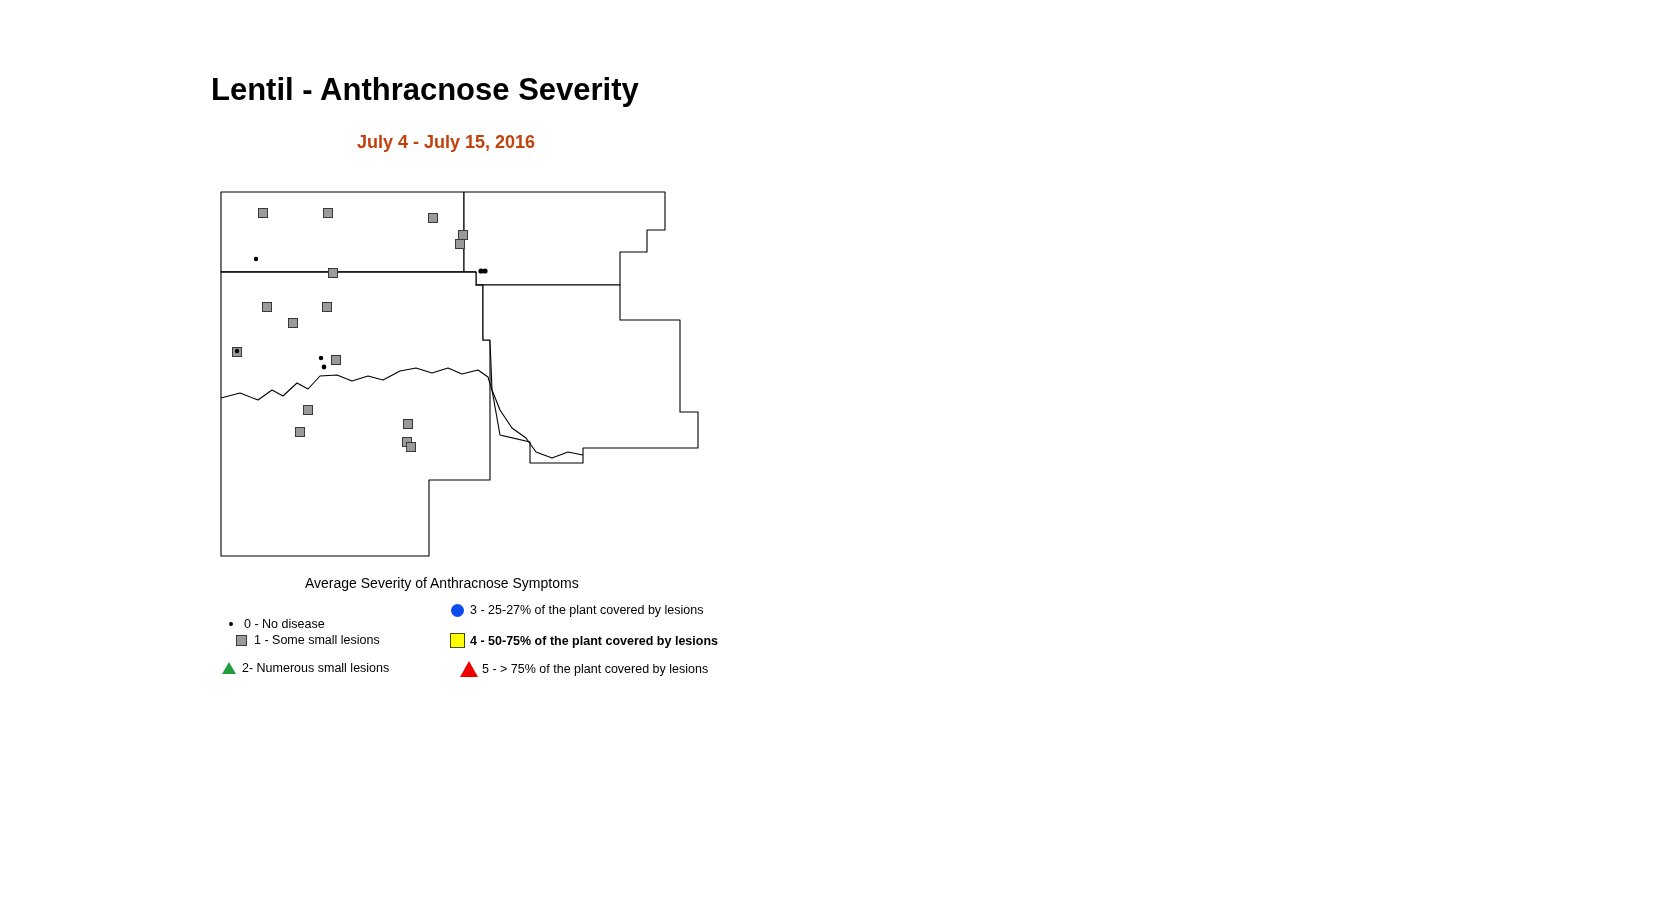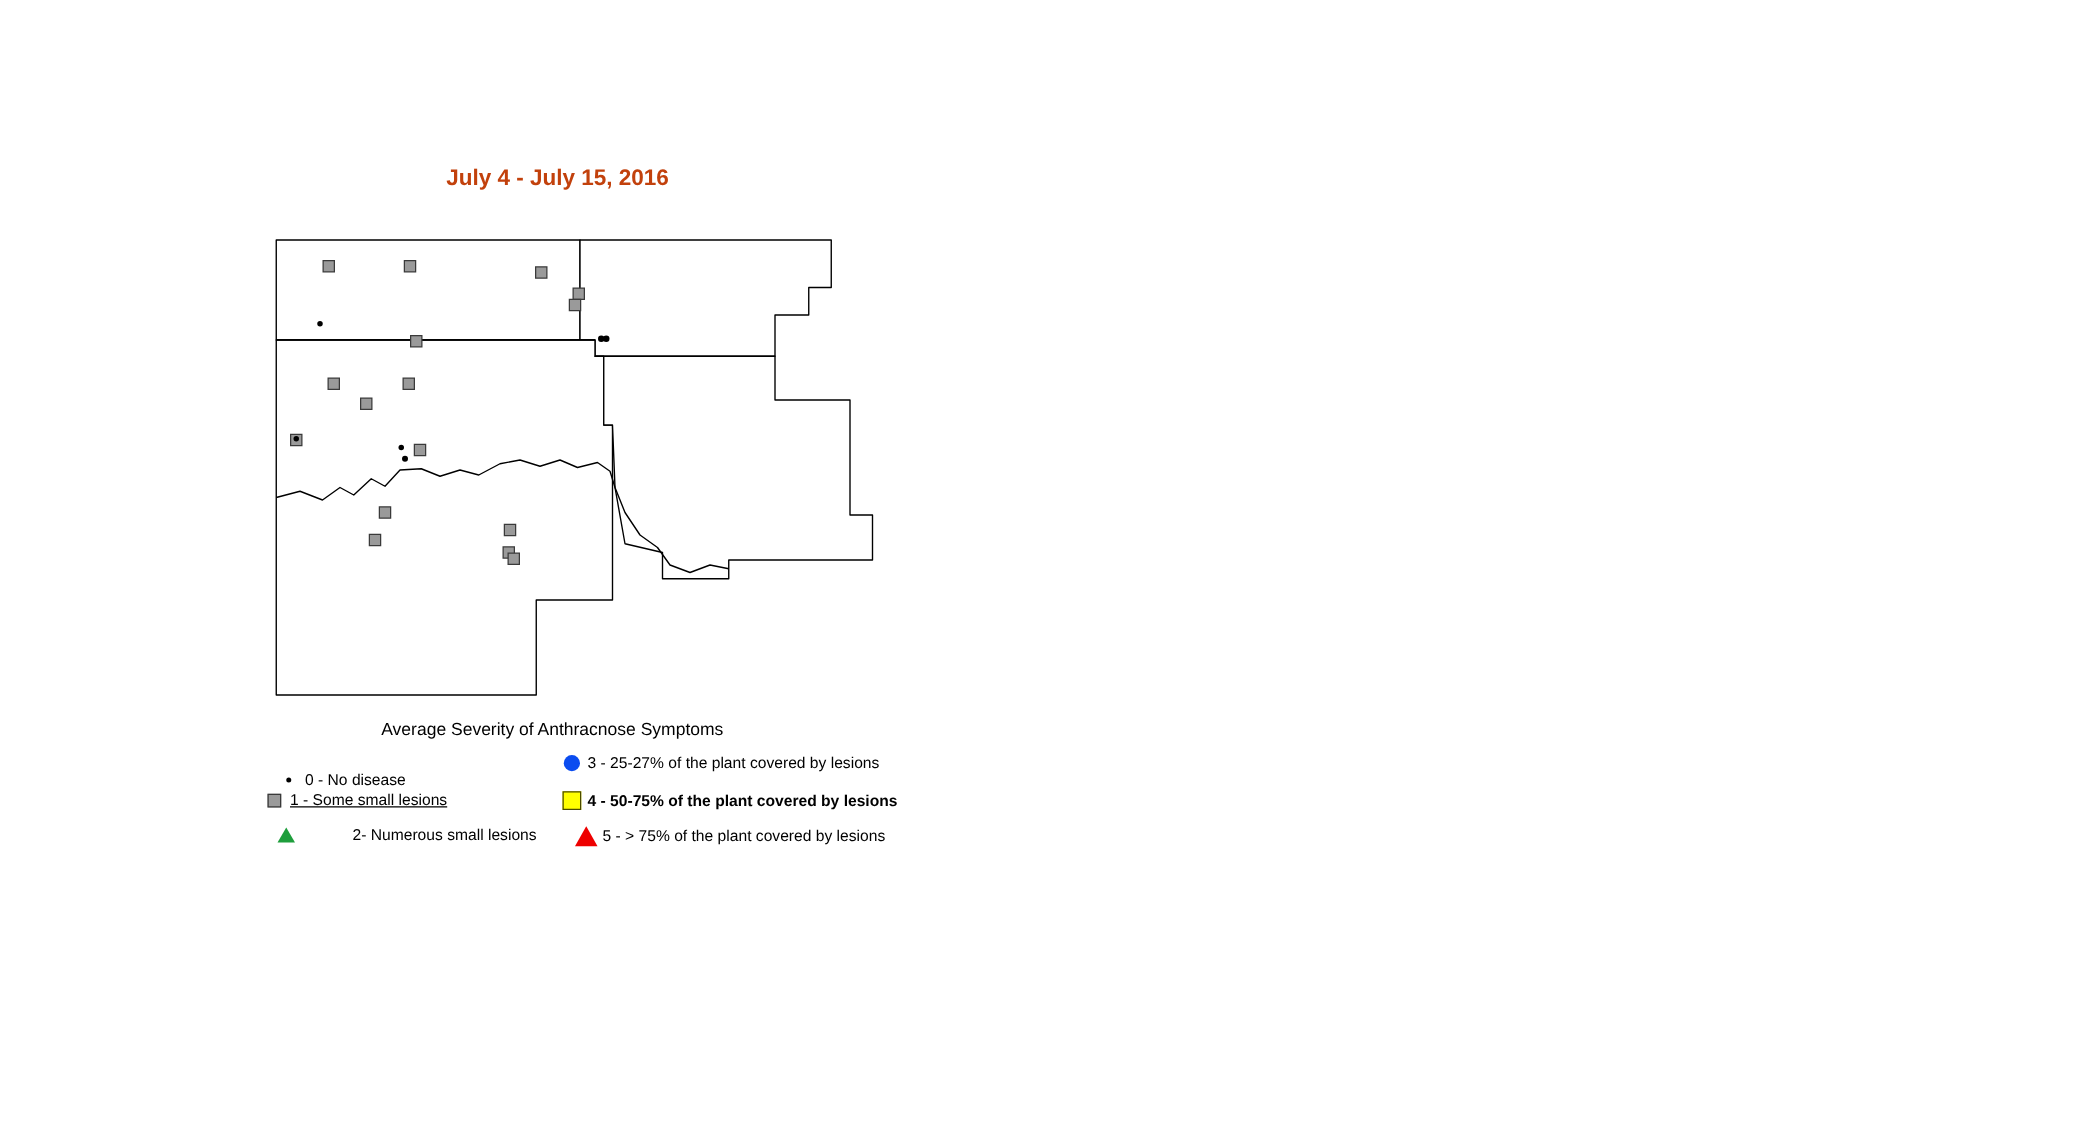--- a/index.html
+++ b/index.html
@@ -117,20 +117,21 @@
     display: flex;
     justify-content: center;
     align-items: center;
   }
 </style>
 </head>
 <body>
 
 <div id="page-root">
 
+  <div class="title">Lentil - Anthracnose Severity</div>
   <div class="subtitle">July 4 - July 15, 2016</div>
 
   <div id="map-area">
     <svg id="map-svg" width="540" height="400" viewBox="0 0 540 400">
 
       <g fill="#ffffff" stroke="#000000" stroke-width="1.1" stroke-linejoin="round">
 
         <path d="M21,12 L264,12 L264,92 L21,92 Z"></path>
 
         <path d="M264,12 L465,12 L465,50 L447,50 L447,72 L420,72 L420,105 L276,105 L276,92 L264,92 Z"></path>
@@ -176,28 +177,28 @@
 
   <div class="legend-title">Average Severity of Anthracnose Symptoms</div>
 
   <div class="legend-item" style="left:218px; top:617px;">
     <span class="sym-wrap">
         <span class="sym sym-dot"></span>
       </span>
     <span class="legend-label">0 - No disease</span>
   </div>
 
-  <div class="legend-item" style="left:206px; top:633px;text-decoration:underline;">
+  <div class="legend-item" style="left:228px; top:633px;">
     <span class="sym-wrap">
         <span class="sym sym-square-grey"></span>
       </span>
     <span class="legend-label">1 - Some small lesions</span>
   </div>
 
-  <div class="legend-item" style="left:216px; top:661px;gap:40px;">
+  <div class="legend-item" style="left:216px; top:661px;">
     <span class="sym-wrap">
         <span class="sym sym-tri-green"></span>
       </span>
     <span class="legend-label">2- Numerous small lesions</span>
   </div>
 
   <div class="legend-item" style="left:444px; top:603px;">
     <span class="sym-wrap">
         <span class="sym sym-circle-blue"></span>
       </span>

